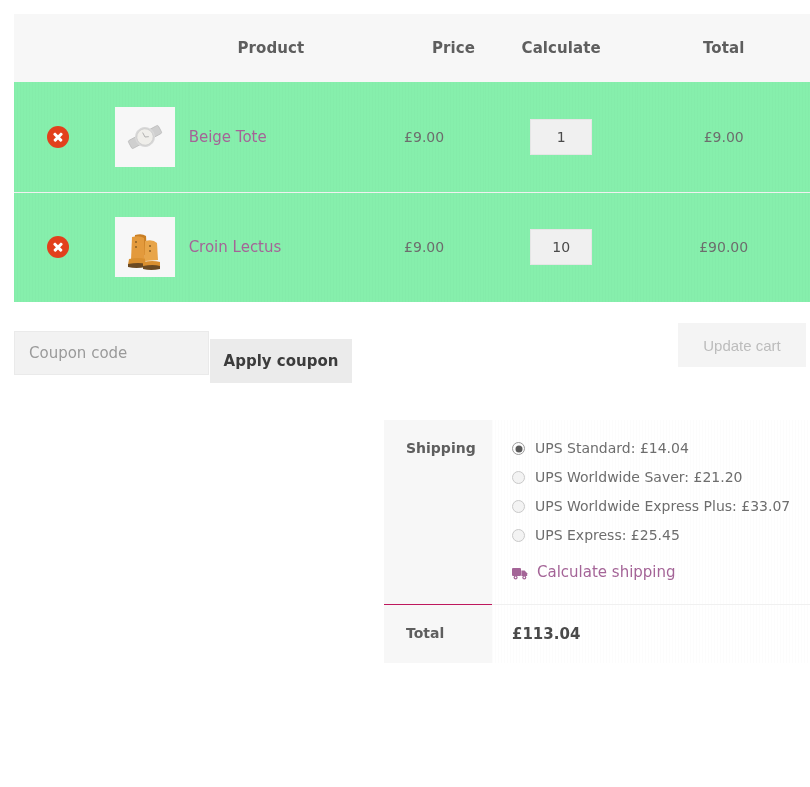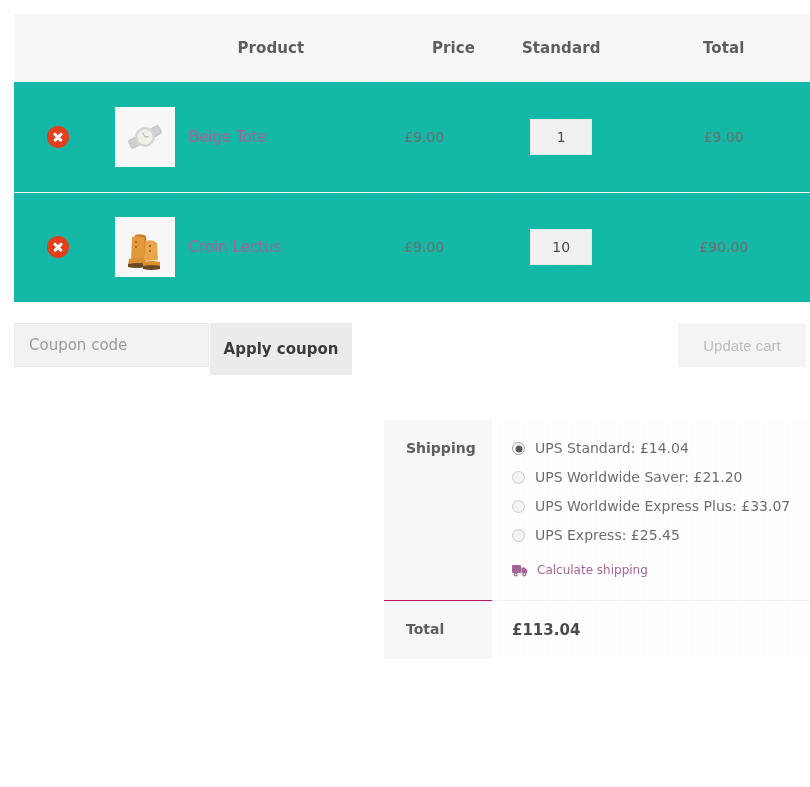--- a/index.html
+++ b/index.html
@@ -31,21 +31,21 @@
     border: none;
     letter-spacing: .1px;
   }
   .cart-table thead th.col-remove { width: 86px; }
   .cart-table thead th.col-thumb  { width: 86px; }
   .cart-table thead th.col-name   { width: 172px; text-align: center; padding-left: 0px;}
   .cart-table thead th.col-price  { width: 120px; text-align: right; }
   .cart-table thead th.col-qty    { width: 150px; }
   .cart-table thead th.col-total  { width: 170px; }
 
-  .cart-table tbody tr { background: #14b8a6; }
+  .cart-table tbody tr { background: #86efac; }
   .cart-table tbody td {
     padding: 0;
     height: 110px;
     vertical-align: middle;
     text-align: center;
     font-size: 14px;
     color: #6d6d6d;
     background-image: repeating-linear-gradient(90deg,
       rgba(0,0,0,0.012) 0px, rgba(0,0,0,0.012) 1px,
       rgba(0,0,0,0) 1px, rgba(0,0,0,0) 3px);
@@ -106,35 +106,35 @@
 
   
   .actions-row {
     position: absolute;
     left: 14px; top: 323px;
     width: 796px;
     height: 44px;
   }
   .coupon-input {
     position: absolute;
-    left: 0; top: 0;
+    left: 0; top: 8px;
     width: 195px; height: 44px;
     background: #f2f2f2;
     border: 1px solid #eaeaea;
     padding: 0 14px;
     font-size: 15px;
     color: #9a9a9a;
     font-family: inherit;
     outline: none;
   }
   .coupon-input::placeholder { color: #9a9a9a; opacity: 1; }
   .apply-coupon-btn {
     position: absolute;
-    left: 196px; top: 0;
-    width: 142px; height: 52px;
+    left: 196px; top: 16px;
+    width: 142px; height: 44px;
     background: #ebebeb;
     border: none;
     color: #3c3c3c;
     font-size: 15px;
     font-weight: 700;
     font-family: inherit;
     cursor: pointer;
   }
   .update-cart-btn {
     position: absolute;
@@ -215,21 +215,21 @@
     content: "";
     position: absolute;
     left: 50%; top: 50%;
     width: 7px; height: 7px;
     border-radius: 50%;
     background: #5a5a5a;
     transform: translate(-50%,-50%);
   }
   .calc-shipping {
     margin-top: 20px;
-    font-size: 12px;
+    font-size: 15px;
   }
   .calc-shipping a {
     color: #a46497;
     text-decoration: none;
     cursor: pointer;
   }
   .truck-icon {
     display: inline-block;
     vertical-align: -3px;
     margin-right: 8px;
@@ -241,21 +241,21 @@
 
 <div class="page">
 
   <table class="cart-table">
     <thead>
       <tr>
         <th class="col-remove"></th>
         <th class="col-thumb"></th>
         <th class="col-name">Product</th>
         <th class="col-price">Price</th>
-        <th class="col-qty">Standard</th>
+        <th class="col-qty">Calculate</th>
         <th class="col-total">Total</th>
       </tr>
     </thead>
     <tbody>
 
       <tr>
         <td>
           <span class="remove-btn"></span>
         </td>
         <td>

